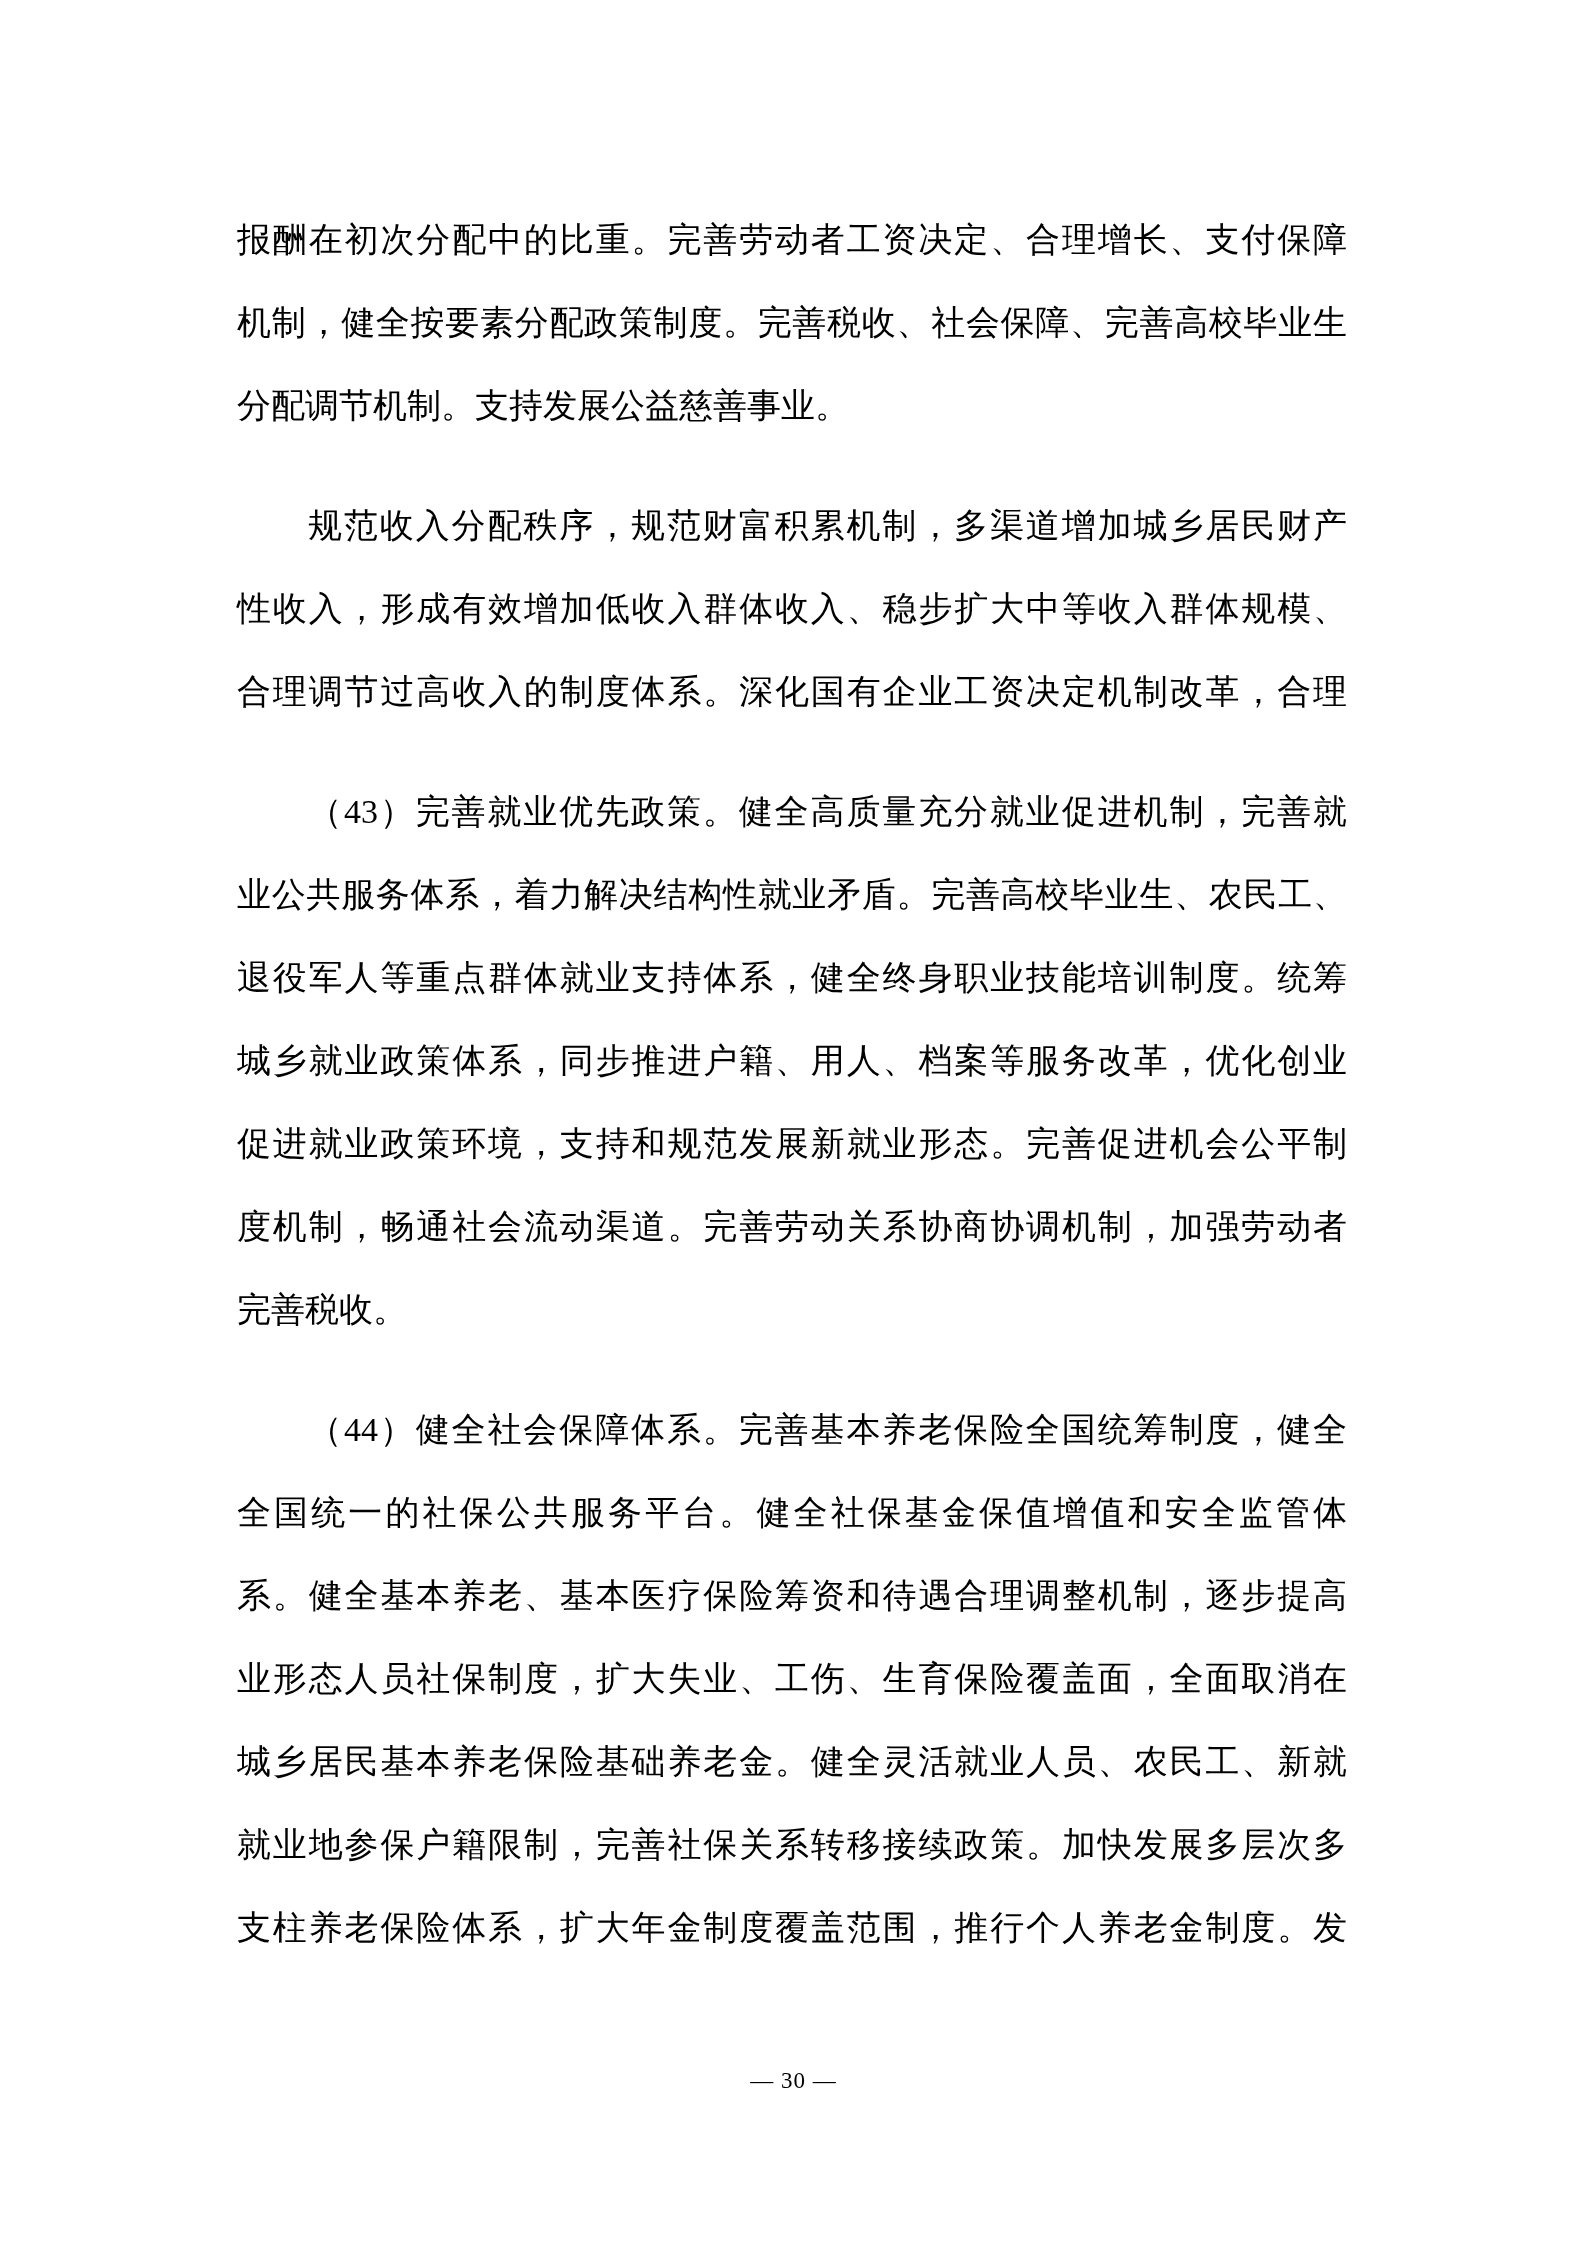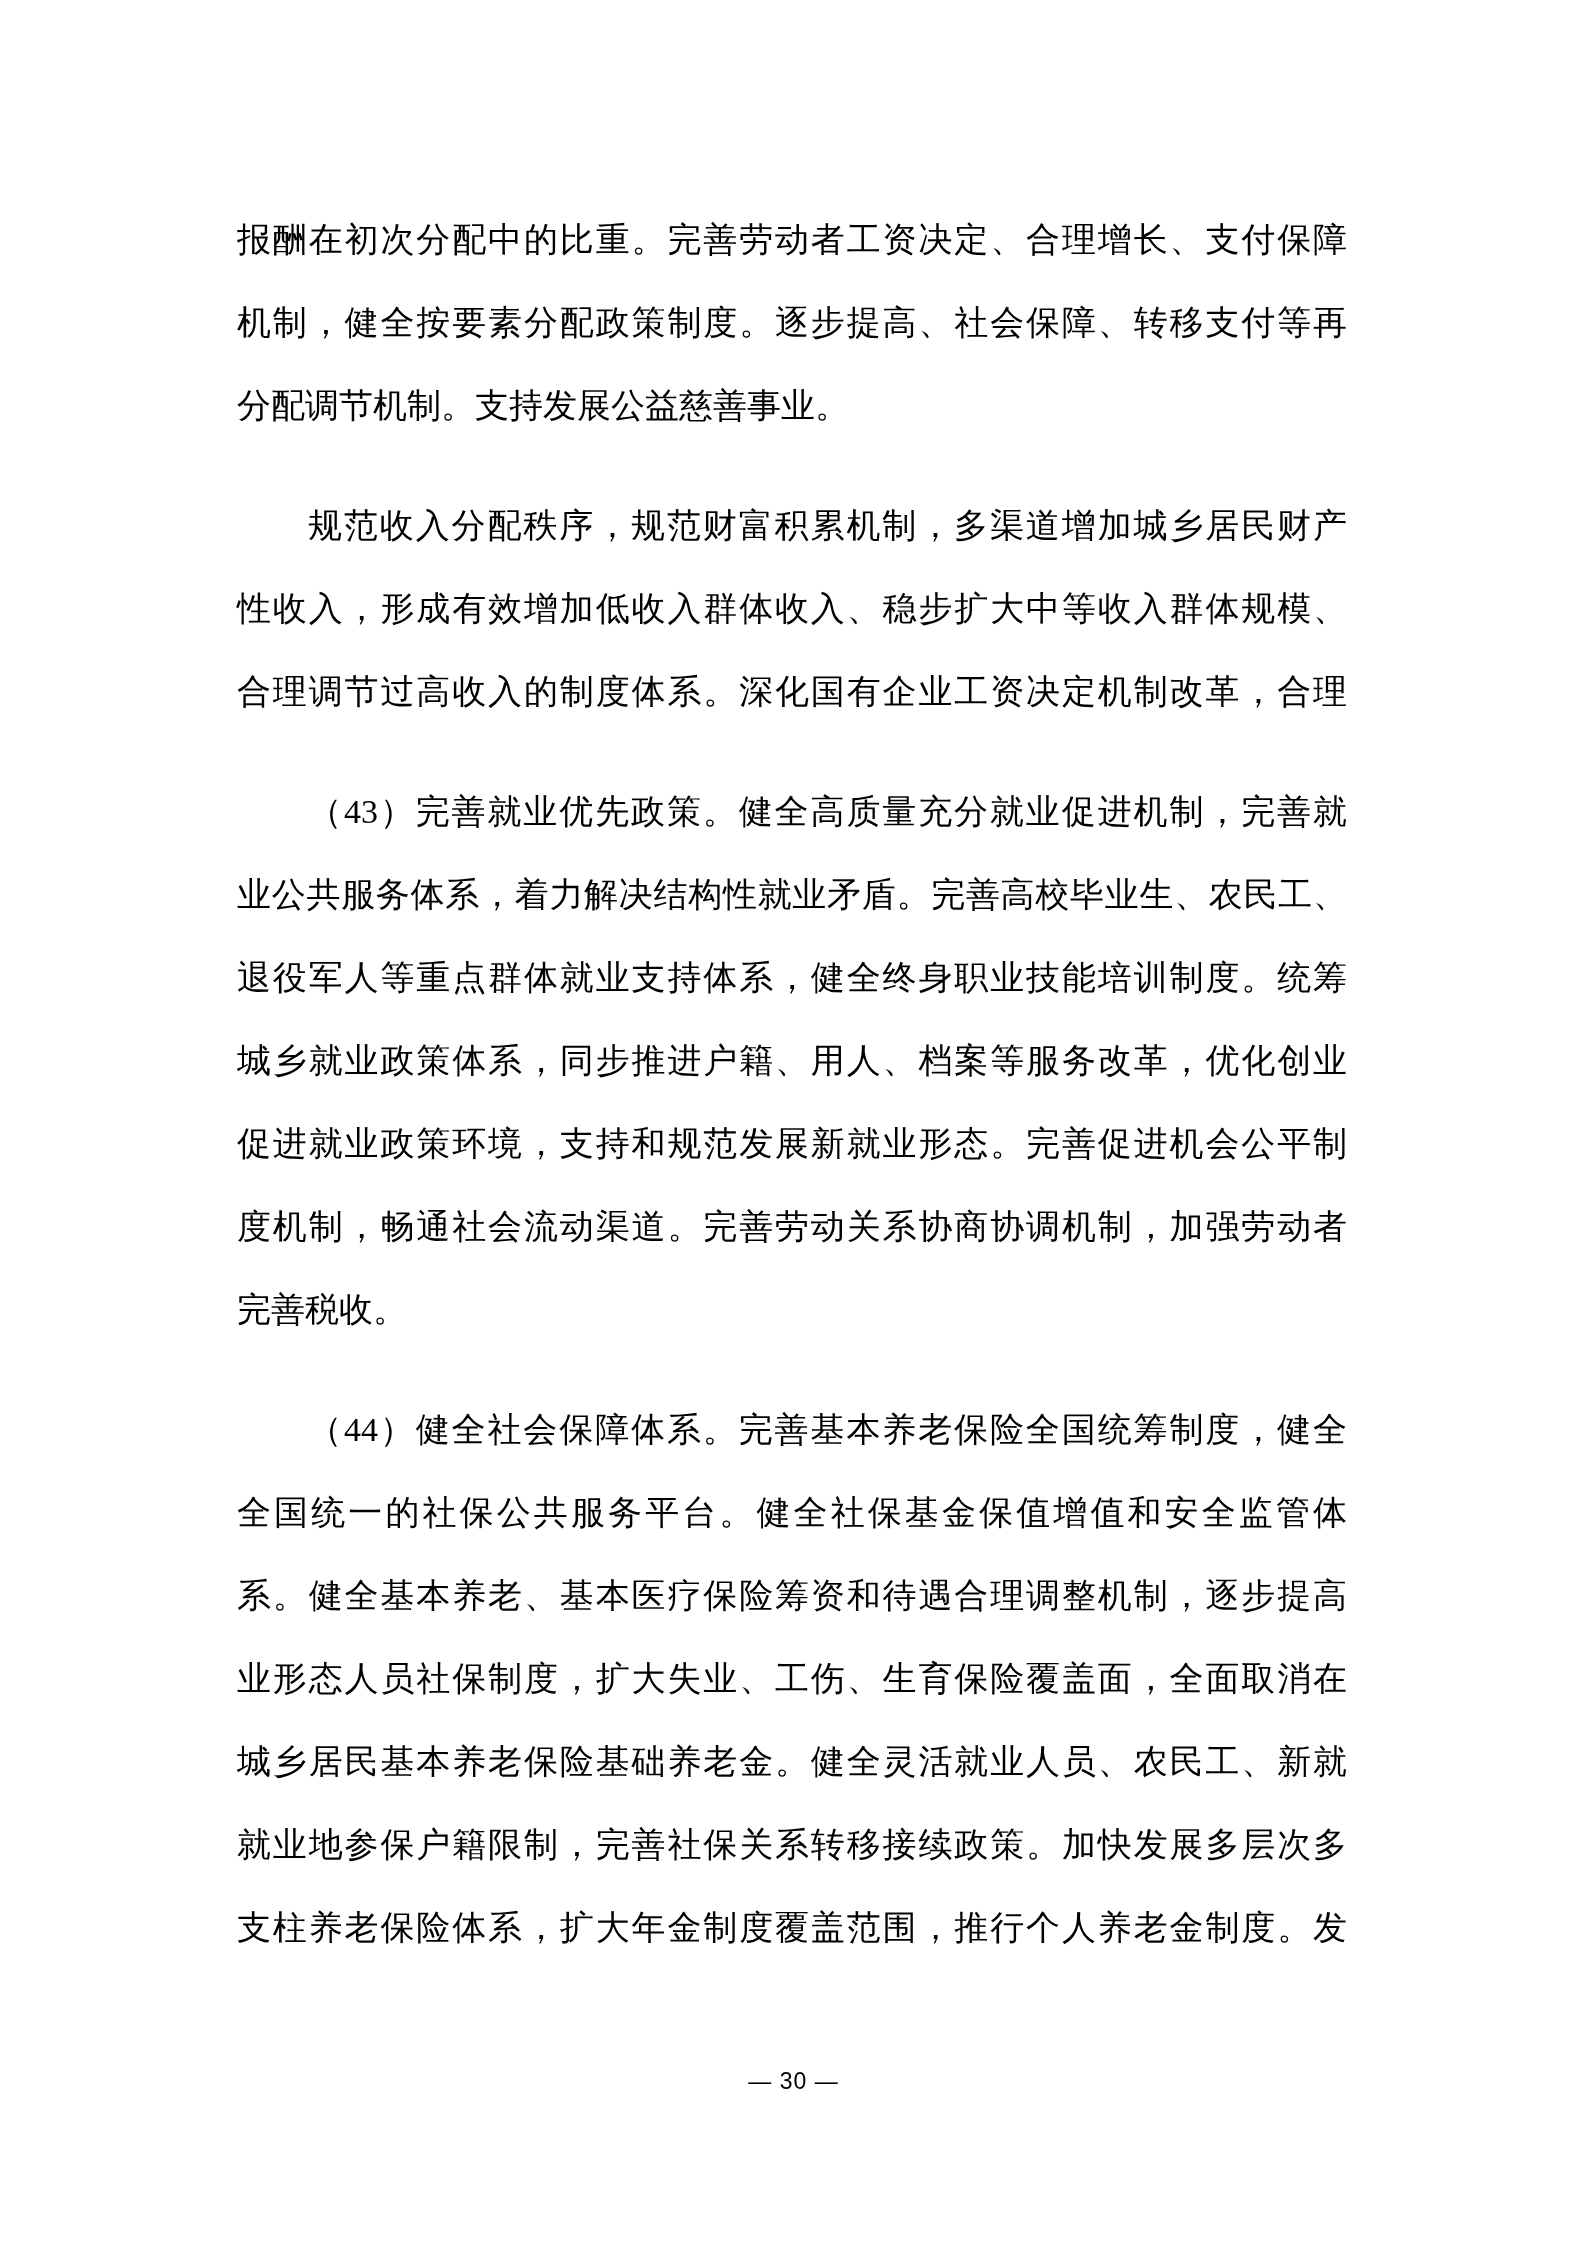--- a/index.html
+++ b/index.html
@@ -49,31 +49,32 @@
   }
   .page-number {
     position: absolute;
     top: 2068px;
     left: 0;
     width: 100%;
     text-align: center;
     font-size: 23px;
     letter-spacing: 1px;
     color: var(--text-color, #000000);
+    font-family: Liberation Serif, serif;
   }
 </style>
 </head>
 <body>
 
 <div class="page">
   <div class="content">
 
     <div class="para">
       <div class="line">报酬在初次分配中的比重。完善劳动者工资决定、合理增长、支付保障</div>
-      <div class="line">机制，健全按要素分配政策制度。逐步提高、社会保障、转移支付等再</div>
+      <div class="line">机制，健全按要素分配政策制度。完善税收、社会保障、完善高校毕业生</div>
       <div class="line last">分配调节机制。支持发展公益慈善事业。</div>
     </div>
 
     <div class="para">
       <div class="line indent">规范收入分配秩序，规范财富积累机制，多渠道增加城乡居民财产</div>
       <div class="line">性收入，形成有效增加低收入群体收入、稳步扩大中等收入群体规模、</div>
       <div class="line">合理调节过高收入的制度体系。深化国有企业工资决定机制改革，合理</div>
     </div>
 
     <div class="para">

